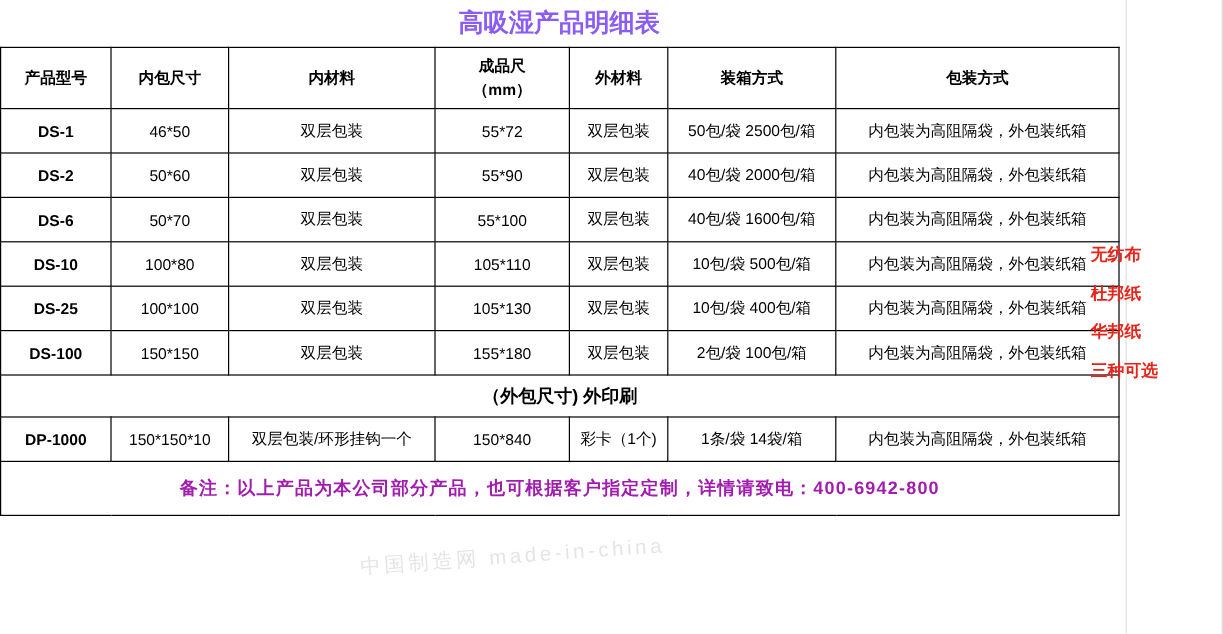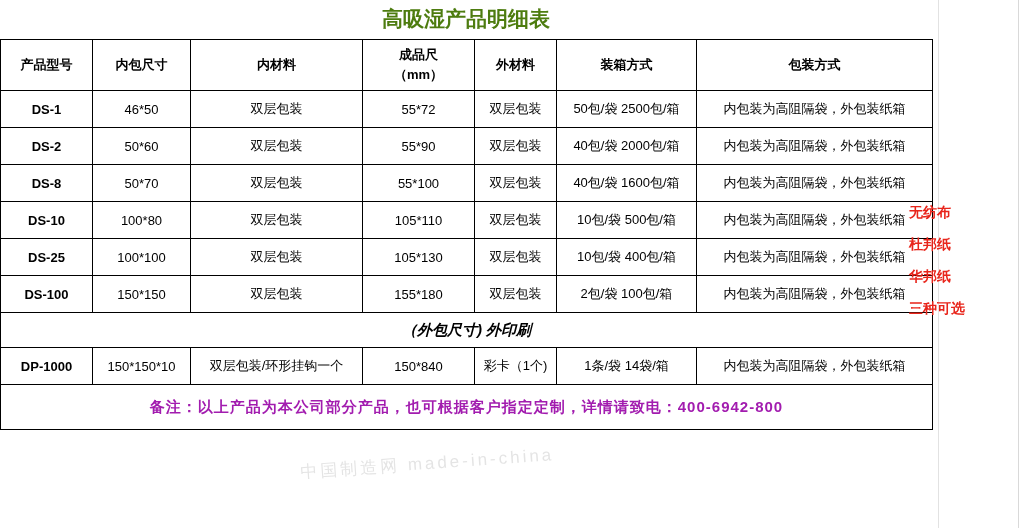--- a/index.html
+++ b/index.html
@@ -34,21 +34,21 @@
     top: 0;
     right: 80px;
     width: 1px;
     height: 528px;
     background: #e2e2e2;
   }
   .title {
     text-align: center;
     font-weight: bold;
     font-size: 21px;
-    color: #4d7c0f;
+    color: #8b5cf6;
     padding: 5px 0 6px 0;
     width: 932px;
     box-sizing: border-box;
   }
   table.main {
     border-collapse: collapse;
     table-layout: fixed;
     width: 932px;
     margin: 0;
   }
@@ -81,21 +81,20 @@
     font-size: 13px;
   }
   td.carton {
     font-size: 12.5px;
     letter-spacing: 0px;
   }
   tr.section td {
     font-weight: bold;
     font-size: 15px;
     height: 30px;
-    font-style: italic;
   }
   tr.note td {
     border: 1px solid #000;
     height: 40px;
   }
   .note-text {
     color: #a21caf;
     font-weight: bold;
     font-size: 15px;
     letter-spacing: 1px;
@@ -183,21 +182,21 @@
       <tr>
         <td class="model">DS-2</td>
         <td>50*60</td>
         <td>双层包装</td>
         <td>55*90</td>
         <td>双层包装</td>
         <td class="carton">40包/袋  2000包/箱</td>
         <td class="packing">内包装为高阻隔袋，外包装纸箱</td>
       </tr>
       <tr>
-        <td class="model">DS-8</td>
+        <td class="model">DS-6</td>
         <td>50*70</td>
         <td>双层包装</td>
         <td>55*100</td>
         <td>双层包装</td>
         <td class="carton">40包/袋  1600包/箱</td>
         <td class="packing">内包装为高阻隔袋，外包装纸箱</td>
       </tr>
       <tr>
         <td class="model">DS-10</td>
         <td>100*80</td>

